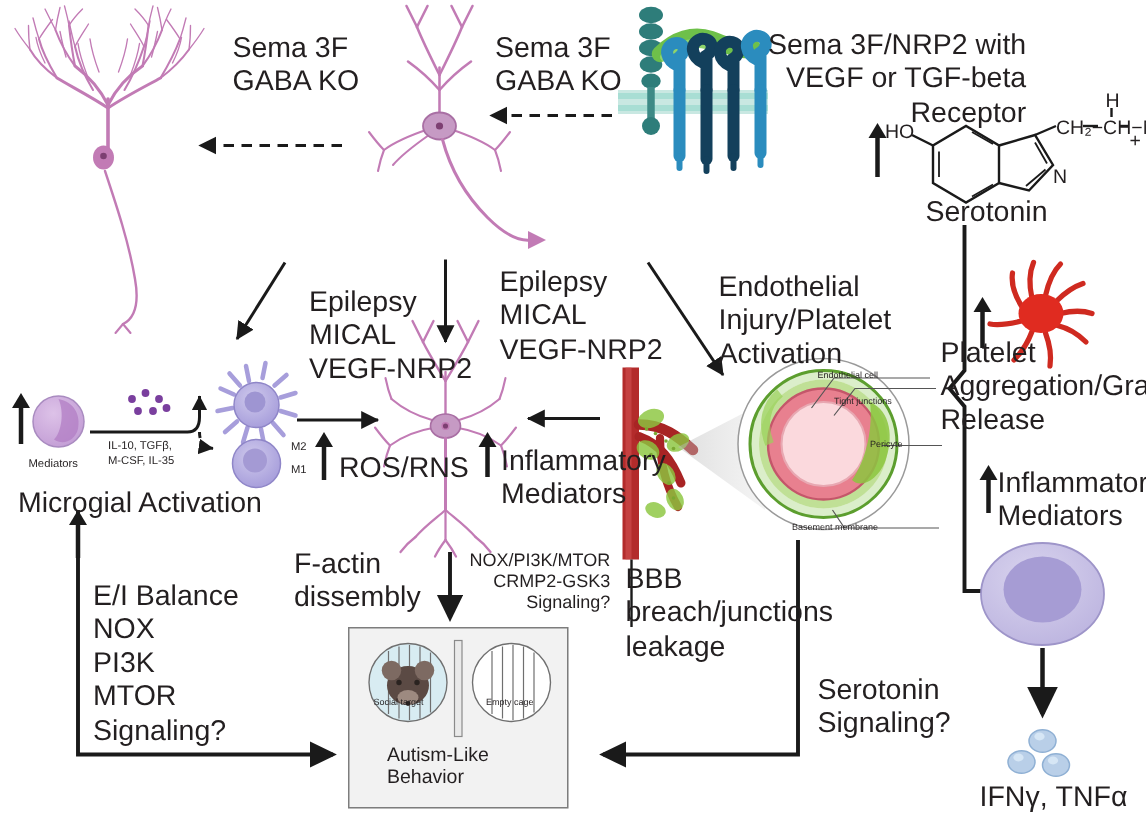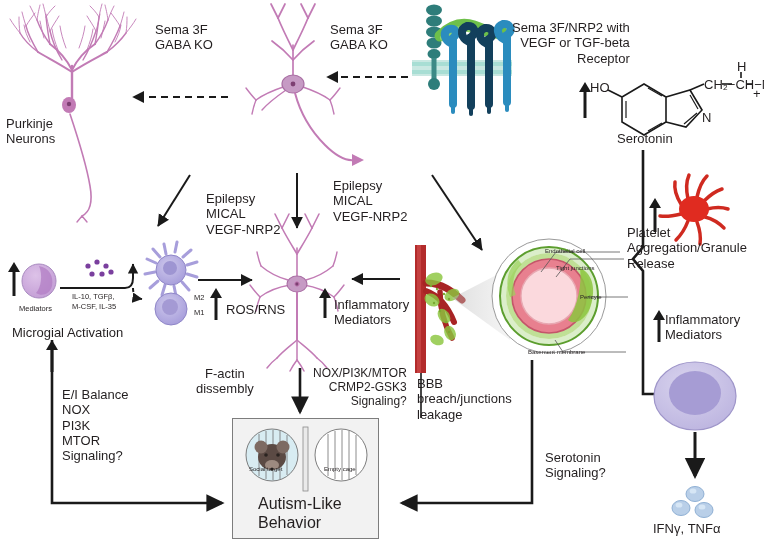--- a/index.html
+++ b/index.html
@@ -1,20 +1,20 @@
 <!DOCTYPE html>
 <html><head>
 <meta charset="utf-8">
 <style>
   html,body{margin:0;padding:0;background:#fff;}
   body{width:764px;height:542px;overflow:hidden;
        font-family:"Liberation Sans","DejaVu Sans",sans-serif;color:#231f20;}
   #stage{position:relative;width:764px;height:542px;background:#ffffff;}
   .t{position:absolute;white-space:pre;line-height:1.18;}
-  .lbl{font-size:13px;}
+  .lbl{font-size:19px;}
   .lbl-sm{font-size:13px;}
   .lbl-xs{font-size:7.5px;}
   .lbl-xxs{font-size:6px;}
   .lbl-mid{font-size:12px;text-align:right;}
   svg{position:absolute;left:0;top:0;overflow:visible;}
   .bbox{position:absolute;border:1px solid #7d7d7d;background:#f2f2f2;}
 </style>
 </head>
 <body>
 
@@ -457,22 +457,20 @@
           <path d="M102,12 L102,60"></path>
         <path d="M109,11 L109,61"></path>
           <path d="M116,12 L116,60"></path>
         <path d="M123,16 L123,56"></path>
       </g>
 
       <rect x="70" y="8" width="5" height="64" fill="#eaeaea" stroke="#8a8a8a" stroke-width="0.8"></rect>
     </svg>
   </div>
 
-  <div class="t lbl" style="left:6px;top:116px;">Purkinje
-Neurons</div>
 
   <div class="t lbl" style="left:155px;top:22px;">Sema 3F
 GABA KO</div>
 
   <div class="t lbl" style="left:330px;top:22px;">Sema 3F
 GABA KO</div>
 
 
   <div class="t lbl" style="left:512px;top:20px;text-align:right;">Sema 3F/NRP2 with
 VEGF or TGF-beta
@@ -490,20 +488,23 @@
 Release</div>
 
   <div class="t lbl" style="left:206px;top:191px;">Epilepsy
 MICAL
 VEGF-NRP2</div>
 
   <div class="t lbl" style="left:333px;top:178px;">Epilepsy
 MICAL
 VEGF-NRP2</div>
 
+  <div class="t lbl" style="left:479px;top:181px;">Endothelial
+Injury/Platelet
+Activation</div>
 
   <div class="t lbl-xs" style="left:19px;top:305px;">Mediators</div>
 
   <div class="t lbl-xs" style="left:72px;top:292px;line-height:1.35;">IL-10, TGFβ,
 M-CSF, IL-35</div>
 
   <div class="t lbl-xs" style="left:194px;top:267px;margin-top:27px;">M2</div>
   <div class="t lbl-xs" style="left:194px;top:309px;">M1</div>
 
   <div class="t lbl" style="left:12px;top:325px;">Microgial Activation</div>
@@ -520,31 +521,31 @@
 
   <div class="t lbl" style="left:417px;top:376px;">BBB
 breach/junctions
 leakage</div>
 
   <div class="t lbl" style="left:665px;top:312px;">Inflammatory
 Mediators</div>
 
   <div class="t lbl" style="left:653px;top:521px;">IFNγ, TNFα</div>
 
-  <div class="t lbl" style="left:196px;top:366px;text-align:center;">F-actin
+  <div class="t lbl" style="left:196px;top:366px;">F-actin
 dissembly</div>
 
   <div class="t lbl-mid" style="left:313px;top:366px;">NOX/PI3K/MTOR
 CRMP2-GSK3
 Signaling?</div>
 
   <div class="t lbl-xxs" style="left:249px;top:466px;">Social target</div>
   <div class="t lbl-xxs" style="left:324px;top:466px;">Empty cage</div>
 
-  <div class="t lbl" style="left:258px;top:495px;font-size:16px;">Autism-Like
+  <div class="t lbl" style="left:258px;top:495px;font-size:13px;">Autism-Like
 Behavior</div>
 
   <div class="t lbl" style="left:62px;top:387px;">E/I Balance
 NOX
 PI3K
 MTOR
 Signaling?</div>
 
   <div class="t lbl" style="left:545px;top:450px;">Serotonin
 Signaling?</div>

